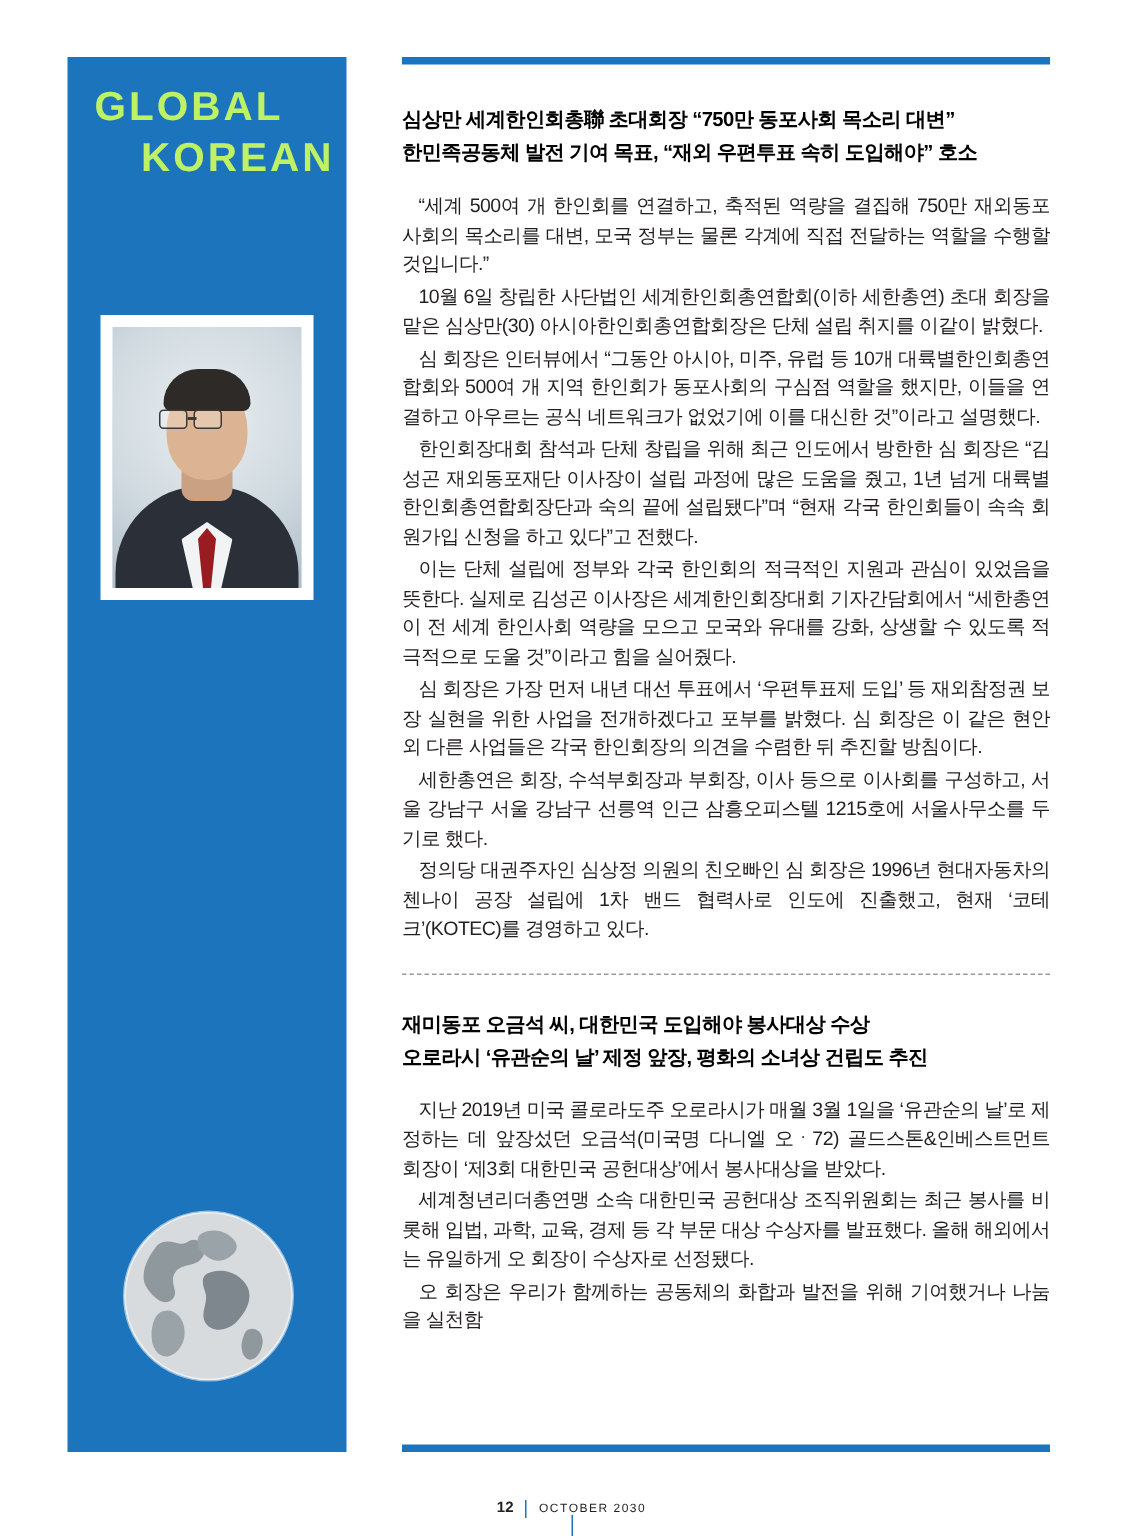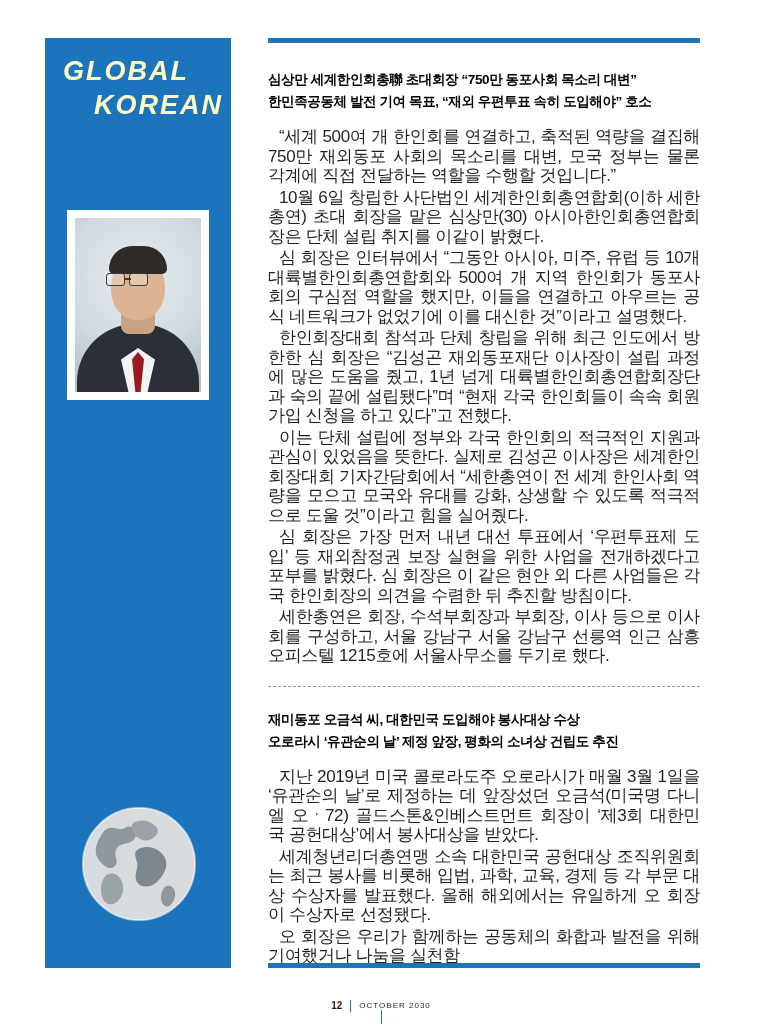--- a/index.html
+++ b/index.html
@@ -20,26 +20,25 @@
   .sidebar {
     position: absolute;
     left: 45px; top: 38px;
     width: 186px; height: 930px;
     background: #1c75bc;
   }
   .sidebar-title {
     position: absolute;
     left: 18px; top: 16px;
     width: 160px;
-    color: #fef9c3;
+    color: #bef264;
     font-weight: bold;
     font-size: 27px;
     letter-spacing: 2px;
     line-height: 34px;
-    font-style: italic;
   }
   .sidebar-title .line1 { display: block; }
   .sidebar-title .line2 { display: block; text-align: right; }
 
   .portrait-frame {
     position: absolute;
     left: 22px; top: 172px;
     width: 142px; height: 190px;
     background: #ffffff;
     padding: 8px;
@@ -141,21 +140,21 @@
     font-weight: bold;
     font-size: 13.5px;
     line-height: 22px;
     letter-spacing: -0.4px;
     margin-bottom: 14px;
   }
   .headline .h-line { display: block; }
 
   .body-text p {
     margin: 0 0 2px 0;
-    font-size: 17px;
+    font-size: 13px;
     line-height: 19.5px;
     color: #231f20;
     text-align: justify;
     text-indent: 11px;
     letter-spacing: -0.35px;
   }
 
   .divider-dashed {
     margin: 20px 0 22px 0;
     border-top: 1px dashed #9a9a9a;
@@ -243,20 +242,21 @@
     </div>
 
     <div class="body-text">
       <p>“세계 500여 개 한인회를 연결하고, 축적된 역량을 결집해 750만 재외동포 사회의 목소리를 대변, 모국 정부는 물론 각계에 직접 전달하는 역할을 수행할 것입니다.”</p>
       <p>10월 6일 창립한 사단법인 세계한인회총연합회(이하 세한총연) 초대 회장을 맡은 심상만(30) 아시아한인회총연합회장은 단체 설립 취지를 이같이 밝혔다.</p>
       <p>심 회장은 인터뷰에서 “그동안 아시아, 미주, 유럽 등 10개 대륙별한인회총연합회와 500여 개 지역 한인회가 동포사회의 구심점 역할을 했지만, 이들을 연결하고 아우르는 공식 네트워크가 없었기에 이를 대신한 것”이라고 설명했다.</p>
       <p>한인회장대회 참석과 단체 창립을 위해 최근 인도에서 방한한 심 회장은 “김성곤 재외동포재단 이사장이 설립 과정에 많은 도움을 줬고, 1년 넘게 대륙별한인회총연합회장단과 숙의 끝에 설립됐다”며 “현재 각국 한인회들이 속속 회원가입 신청을 하고 있다”고 전했다.</p>
       <p>이는 단체 설립에 정부와 각국 한인회의 적극적인 지원과 관심이 있었음을 뜻한다. 실제로 김성곤 이사장은 세계한인회장대회 기자간담회에서 “세한총연이 전 세계 한인사회 역량을 모으고 모국와 유대를 강화, 상생할 수 있도록 적극적으로 도울 것”이라고 힘을 실어줬다.</p>
       <p>심 회장은 가장 먼저 내년 대선 투표에서 ‘우편투표제 도입’ 등 재외참정권 보장 실현을 위한 사업을 전개하겠다고 포부를 밝혔다. 심 회장은 이 같은 현안 외 다른 사업들은 각국 한인회장의 의견을 수렴한 뒤 추진할 방침이다.</p>
       <p>세한총연은 회장, 수석부회장과 부회장, 이사 등으로 이사회를 구성하고, 서울 강남구 서울 강남구 선릉역 인근 삼흥오피스텔 1215호에 서울사무소를 두기로 했다.</p>
+      <p>정의당 대권주자인 심상정 의원의 친오빠인 심 회장은 1996년 현대자동차의 첸나이 공장 설립에 1차 밴드 협력사로 인도에 진출했고, 현재 ‘코테크’(KOTEC)를 경영하고 있다.</p>
     </div>
 
     <div class="divider-dashed"></div>
 
     <div class="headline">
       <span class="h-line">재미동포 오금석 씨, 대한민국 도입해야 봉사대상 수상</span>
       <span class="h-line">오로라시 ‘유관순의 날’ 제정 앞장, 평화의 소녀상 건립도 추진</span>
     </div>
 
     <div class="body-text">

